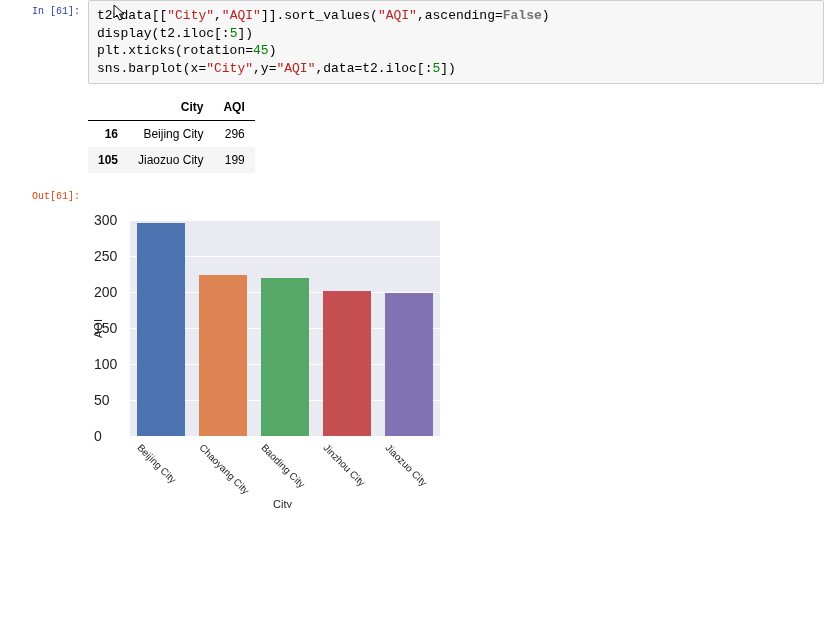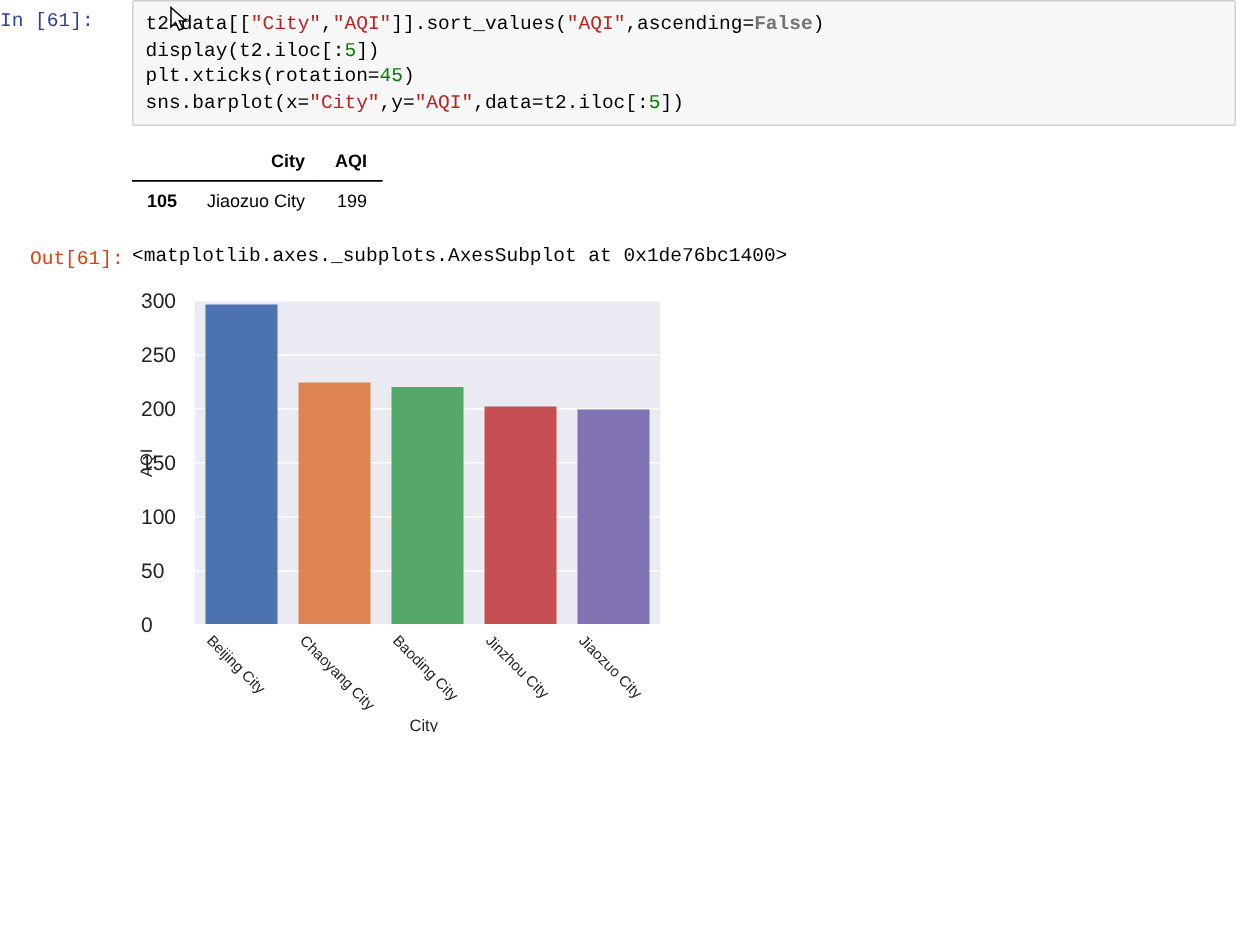--- a/index.html
+++ b/index.html
@@ -8,24 +8,24 @@
     padding: 0;
     font-family: "Helvetica Neue", Helvetica, Arial, sans-serif;
     font-size: 13px;
     background: #fff;
     width: 828px;
   }
   .cell { display: flex; }
   .prompt {
     width: 88px;
     min-width: 88px;
-    text-align: left;
+    text-align: right;
     padding: 6px 8px 6px 0;
     font-family: Menlo, Consolas, "Courier New", monospace;
-    font-size: 13px;
+    font-size: 10px;
   }
   .prompt-in { color: #303F9F; }
   .prompt-out { color: #D84315; padding-left: 20px; }
   .code-area {
     flex: 1;
     background: #f7f7f7;
     border: 1px solid #cfcfcf;
     border-radius: 2px;
     padding: 6px 8px;
     font-family: Menlo, Consolas, "Courier New", monospace;
@@ -152,31 +152,35 @@
   <table class="df">
     <thead>
       <tr>
         <th></th>
         <th>City</th>
         <th>AQI</th>
       </tr>
     </thead>
     <tbody>
       <tr>
+        <th>16</th>
+        <td>Beijing City</td>
+        <td>296</td>
+      </tr>
+      <tr>
         <th>105</th>
         <td>Jiaozuo City</td>
         <td>199</td>
       </tr>
     </tbody>
   </table>
 </div>
 
 <div class="cell">
   <div class="prompt prompt-out">Out[61]:</div>
-  <div class="repr">&lt;matplotlib.axes._subplots.AxesSubplot at 0x1de76bc1400&gt;</div>
 </div>
 
 <div class="output-block">
   <div class="chart" id="chart">
     <div class="plot-bg" id="plotbg">
         <div class="gridline" style="top: 216px;"></div>
         <div class="gridline" style="top: 180px;"></div>
         <div class="gridline" style="top: 144px;"></div>
         <div class="gridline" style="top: 108px;"></div>
         <div class="gridline" style="top: 72px;"></div>

